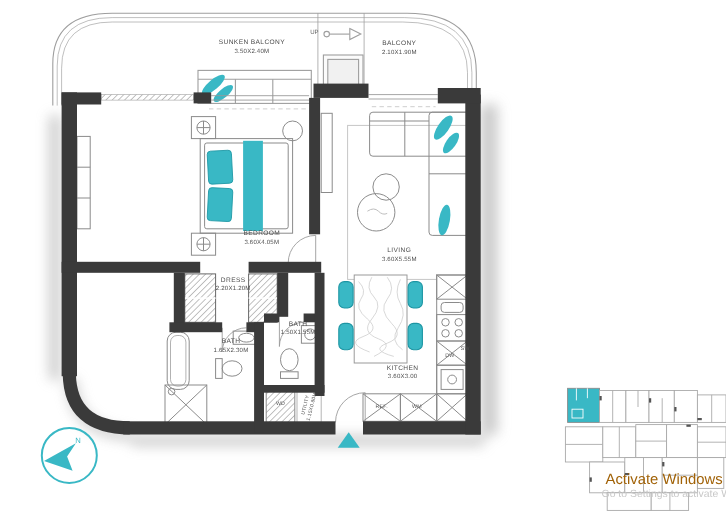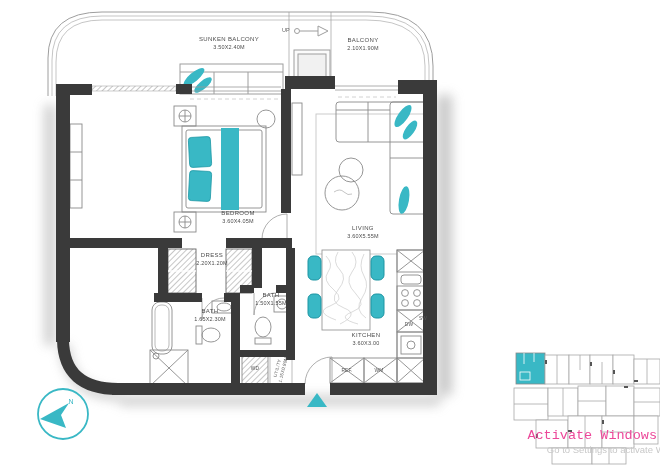--- a/index.html
+++ b/index.html
@@ -12,21 +12,21 @@
   .rl .nm{display:block;font-size:6px;letter-spacing:.35px;line-height:1.5;}
   .rl .dm{display:block;font-size:5.5px;letter-spacing:.2px;line-height:1.3;}
   .mk{position:absolute;transform:translate(-50%,-50%);font-size:4.8px;color:#555;
       letter-spacing:.2px;z-index:5;white-space:nowrap;}
   .up-label{position:absolute;font-size:5.5px;color:#666;z-index:5;}
   .north-label{position:absolute;transform:translate(-50%,-50%);font-size:7px;
       color:var(--accent);z-index:5;}
   .utility-label{position:absolute;transform:translate(-50%,-50%) rotate(-76deg);
       text-align:center;color:#555;z-index:5;}
   .utility-label span{display:block;font-size:4.5px;line-height:1.4;letter-spacing:.2px;}
-  .wm1{position:absolute;top:428px;right:3px;font-size:13.5px;color:#ec4899;z-index:9;white-space:nowrap;font-family:Liberation Mono, monospace;}
+  .wm1{position:absolute;top:428px;right:3px;font-size:13.5px;color:#a16207;z-index:9;white-space:nowrap;}
   .wm2{position:absolute;top:444px;right:-12px;font-size:9.5px;color:#c8c8c8;z-index:9;white-space:nowrap;}
 </style>
 </head>
 <body>
 
 <div class="canvas">
 
 <svg width="660" height="473" viewBox="0 0 660 473">
   <defs>
     <pattern id="hatch" width="4" height="4" patternUnits="userSpaceOnUse" patternTransform="rotate(45)">

